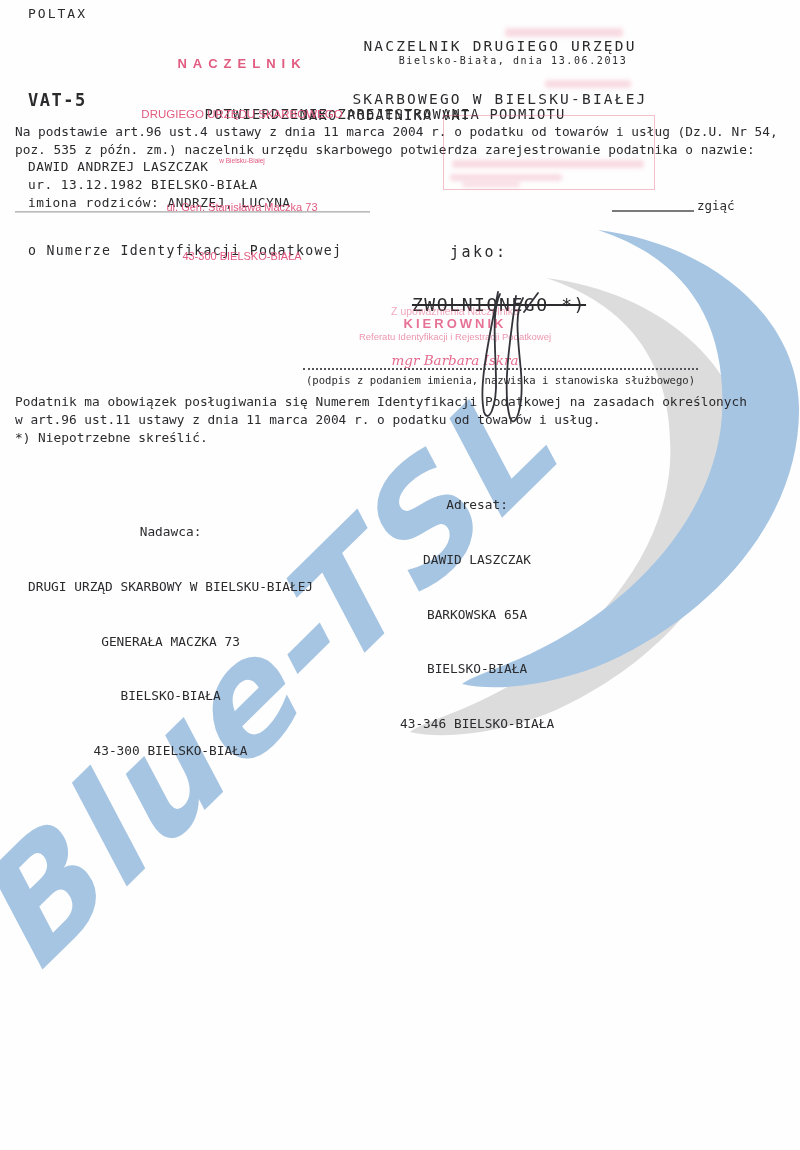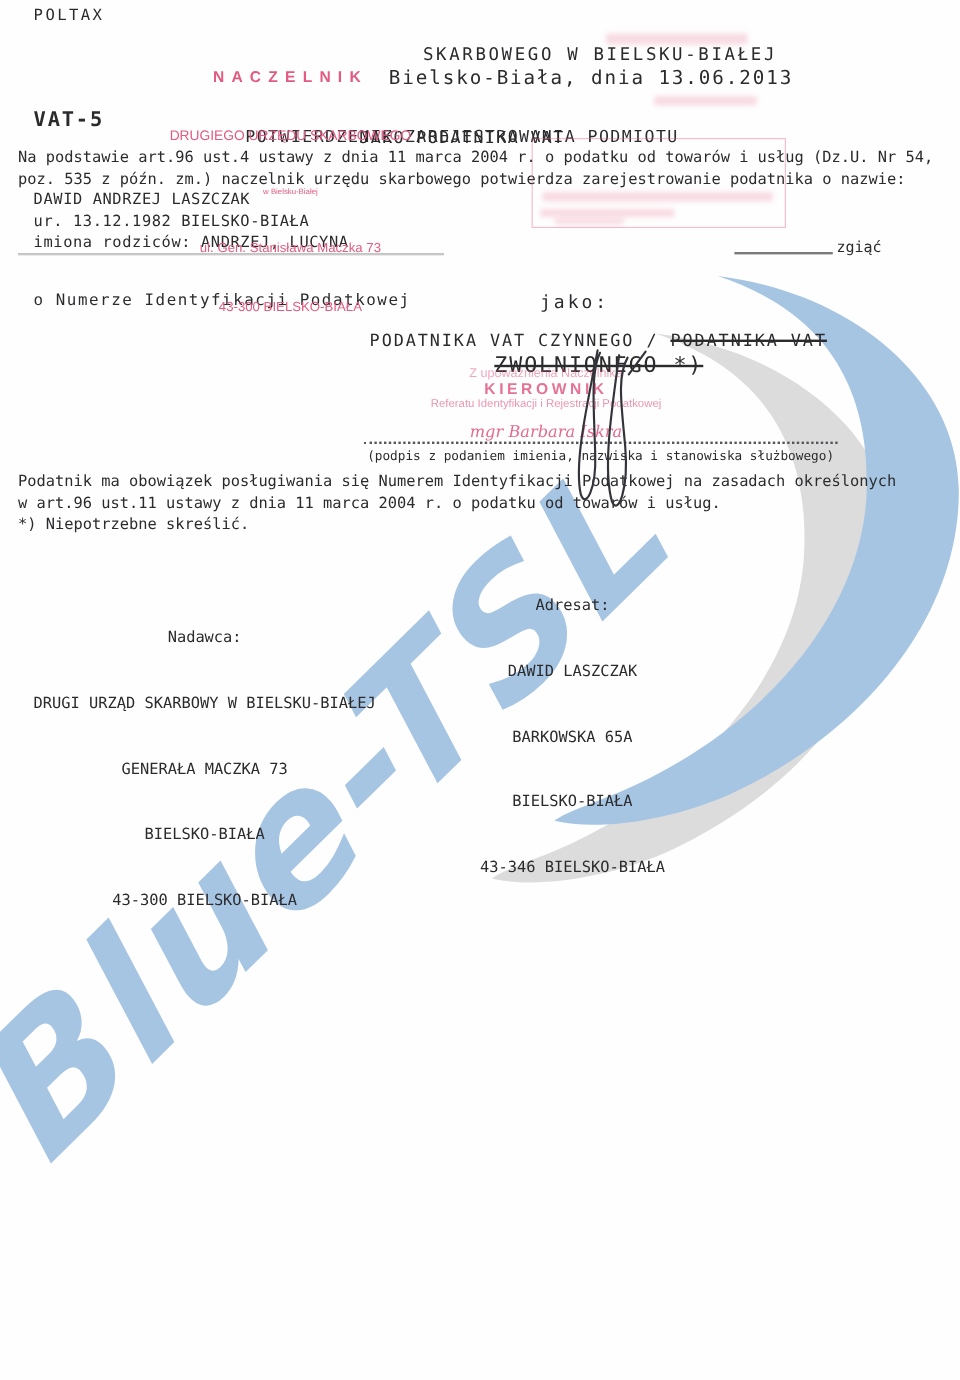--- a/index.html
+++ b/index.html
@@ -47,27 +47,28 @@
 
   <div class="abs stamp center" style="left:122px;top:20px;width:240px;">
     <div style="font-size:13px;font-weight:bold;letter-spacing:6px;">NACZELNIK</div>
     <div style="font-size:11.5px;margin-top:1px;">DRUGIEGO URZĘDU SKARBOWEGO</div>
     <div style="font-size:6.5px;margin-top:1px;">w Bielsku-Białej</div>
     <div style="font-size:11px;margin-top:1px;">ul. Gen. Stanisława Maczka 73</div>
     <div style="font-size:11px;margin-top:1px;">43-300 BIELSKO-BIAŁA</div>
   </div>
 
   <div class="abs z2 center" style="left:340px;top:3px;width:320px;font-size:14.5px;letter-spacing:2.2px;line-height:17.5px;">
+    <div>NACZELNIK DRUGIEGO URZĘDU</div>
     <div>SKARBOWEGO W BIELSKU-BIAŁEJ</div>
   </div>
 
   <div class="ghost" style="left:505px;top:28px;width:118px;height:9px;"></div>
   <div class="ghost" style="left:545px;top:80px;width:86px;height:8px;"></div>
 
-  <div class="abs z2 center" style="left:324px;top:55px;width:330px;font-size:16px;letter-spacing:1.6px;">Bielsko-Biała, dnia 13.06.2013</div>
+  <div class="abs z2 center" style="left:348px;top:55px;width:330px;font-size:10px;letter-spacing:1.6px;">Bielsko-Biała, dnia 13.06.2013</div>
 
   <div class="abs z2" style="left:28px;top:90px;font-size:17px;letter-spacing:1.5px;font-weight:bold;">VAT-5</div>
   <div class="abs z2 center" style="left:150px;top:90px;width:470px;font-size:13.8px;letter-spacing:1.2px;margin-top:16px;">POTWIERDZENIE ZAREJESTROWANIA PODMIOTU</div>
   <div class="abs z2 center" style="left:150px;top:107px;width:470px;font-size:13.8px;letter-spacing:1.2px;">JAKO PODATNIKA VAT</div>
 
   <div class="abs z2" style="left:15px;top:124px;font-size:12.8px;">Na podstawie art.96 ust.4 ustawy z dnia 11 marca 2004 r. o podatku od towarów i usług (Dz.U. Nr 54,</div>
   <div class="abs z2" style="left:15px;top:142px;font-size:12.8px;">poz. 535 z późn. zm.) naczelnik urzędu skarbowego potwierdza zarejestrowanie podatnika o nazwie:</div>
 
   <div class="abs z2" style="left:28px;top:159px;font-size:12.8px;letter-spacing:.5px;">DAWID ANDRZEJ LASZCZAK</div>
   <div class="abs z2" style="left:28px;top:177px;font-size:12.8px;letter-spacing:.5px;">ur. 13.12.1982 BIELSKO-BIAŁA</div>
@@ -80,21 +81,20 @@
   </div>
 
   <div class="foldline" style="left:15px;top:211px;width:355px;height:2px;background:linear-gradient(#b0b0b0,#dedede);"></div>
   <div class="foldline" style="left:612px;top:210px;width:82px;height:2px;background:#7a7a7a;"></div>
   <div class="abs z2" style="left:697px;top:198px;font-size:12.5px;">zgiąć</div>
 
   <div class="abs z2" style="left:28px;top:243px;font-size:13.2px;letter-spacing:1.3px;">o Numerze Identyfikacji Podatkowej</div>
   <div class="abs z2" style="left:450px;top:243px;font-size:15px;letter-spacing:2.5px;">jako:</div>
 
 
-  <div class="abs z2" style="left:308px;top:276px;font-size:14px;letter-spacing:1.6px;"><span>PODATNIKA VAT CZYNNEGO / </span><span class="strike">PODATNIKA VAT</span></div>
   <div class="abs z2 center" style="left:308px;top:294px;width:382px;font-size:18px;letter-spacing:1.6px;"><span class="strike">ZWOLNIONEGO *)</span></div>
 
   <div class="abs stamp2 center" style="left:300px;top:305px;width:310px;font-size:10.5px;opacity:.5;filter:blur(.4px);">Z upoważnienia Naczelnika</div>
   <div class="abs stamp2 center" style="left:300px;top:316px;width:310px;font-size:13px;font-weight:bold;letter-spacing:3px;opacity:.8;">KIEROWNIK</div>
   <div class="abs stamp2 center" style="left:300px;top:331px;width:310px;font-size:9.5px;opacity:.6;filter:blur(.3px);">Referatu Identyfikacji i Rejestracji Podatkowej</div>
   <div class="abs center" style="left:300px;top:352px;width:310px;font-size:13.5px;z-index:3;
        font-family:'DejaVu Serif', serif;font-style:italic;color:#e0507a;opacity:.85;">mgr Barbara Iskra</div>
 
   <svg class="sig" style="left:440px;top:280px;" width="120" height="160" viewBox="0 0 120 160" aria-hidden="true">
     <path d="M 58 12 C 50 55, 38 105, 44 132 C 48 144, 57 128, 56 98 C 55 60, 52 30, 60 14" fill="none" stroke="#33343a" stroke-width="1.8" stroke-linecap="round"></path>

